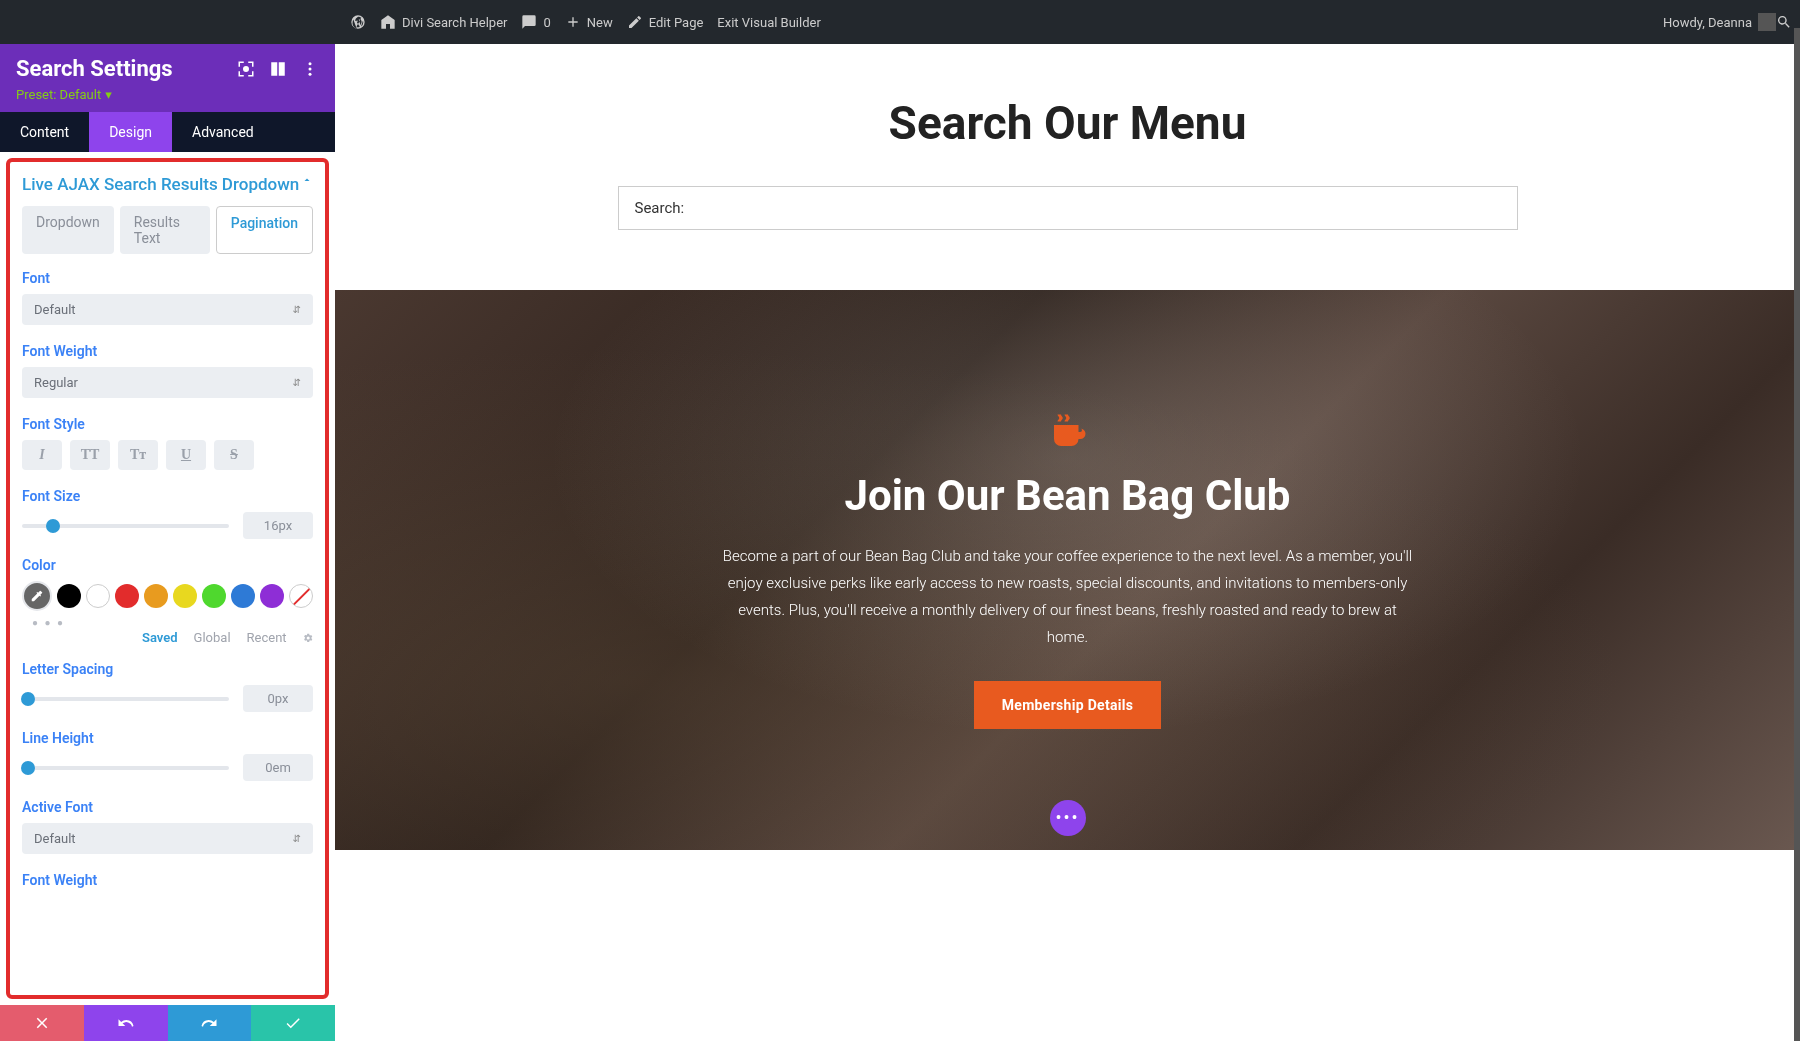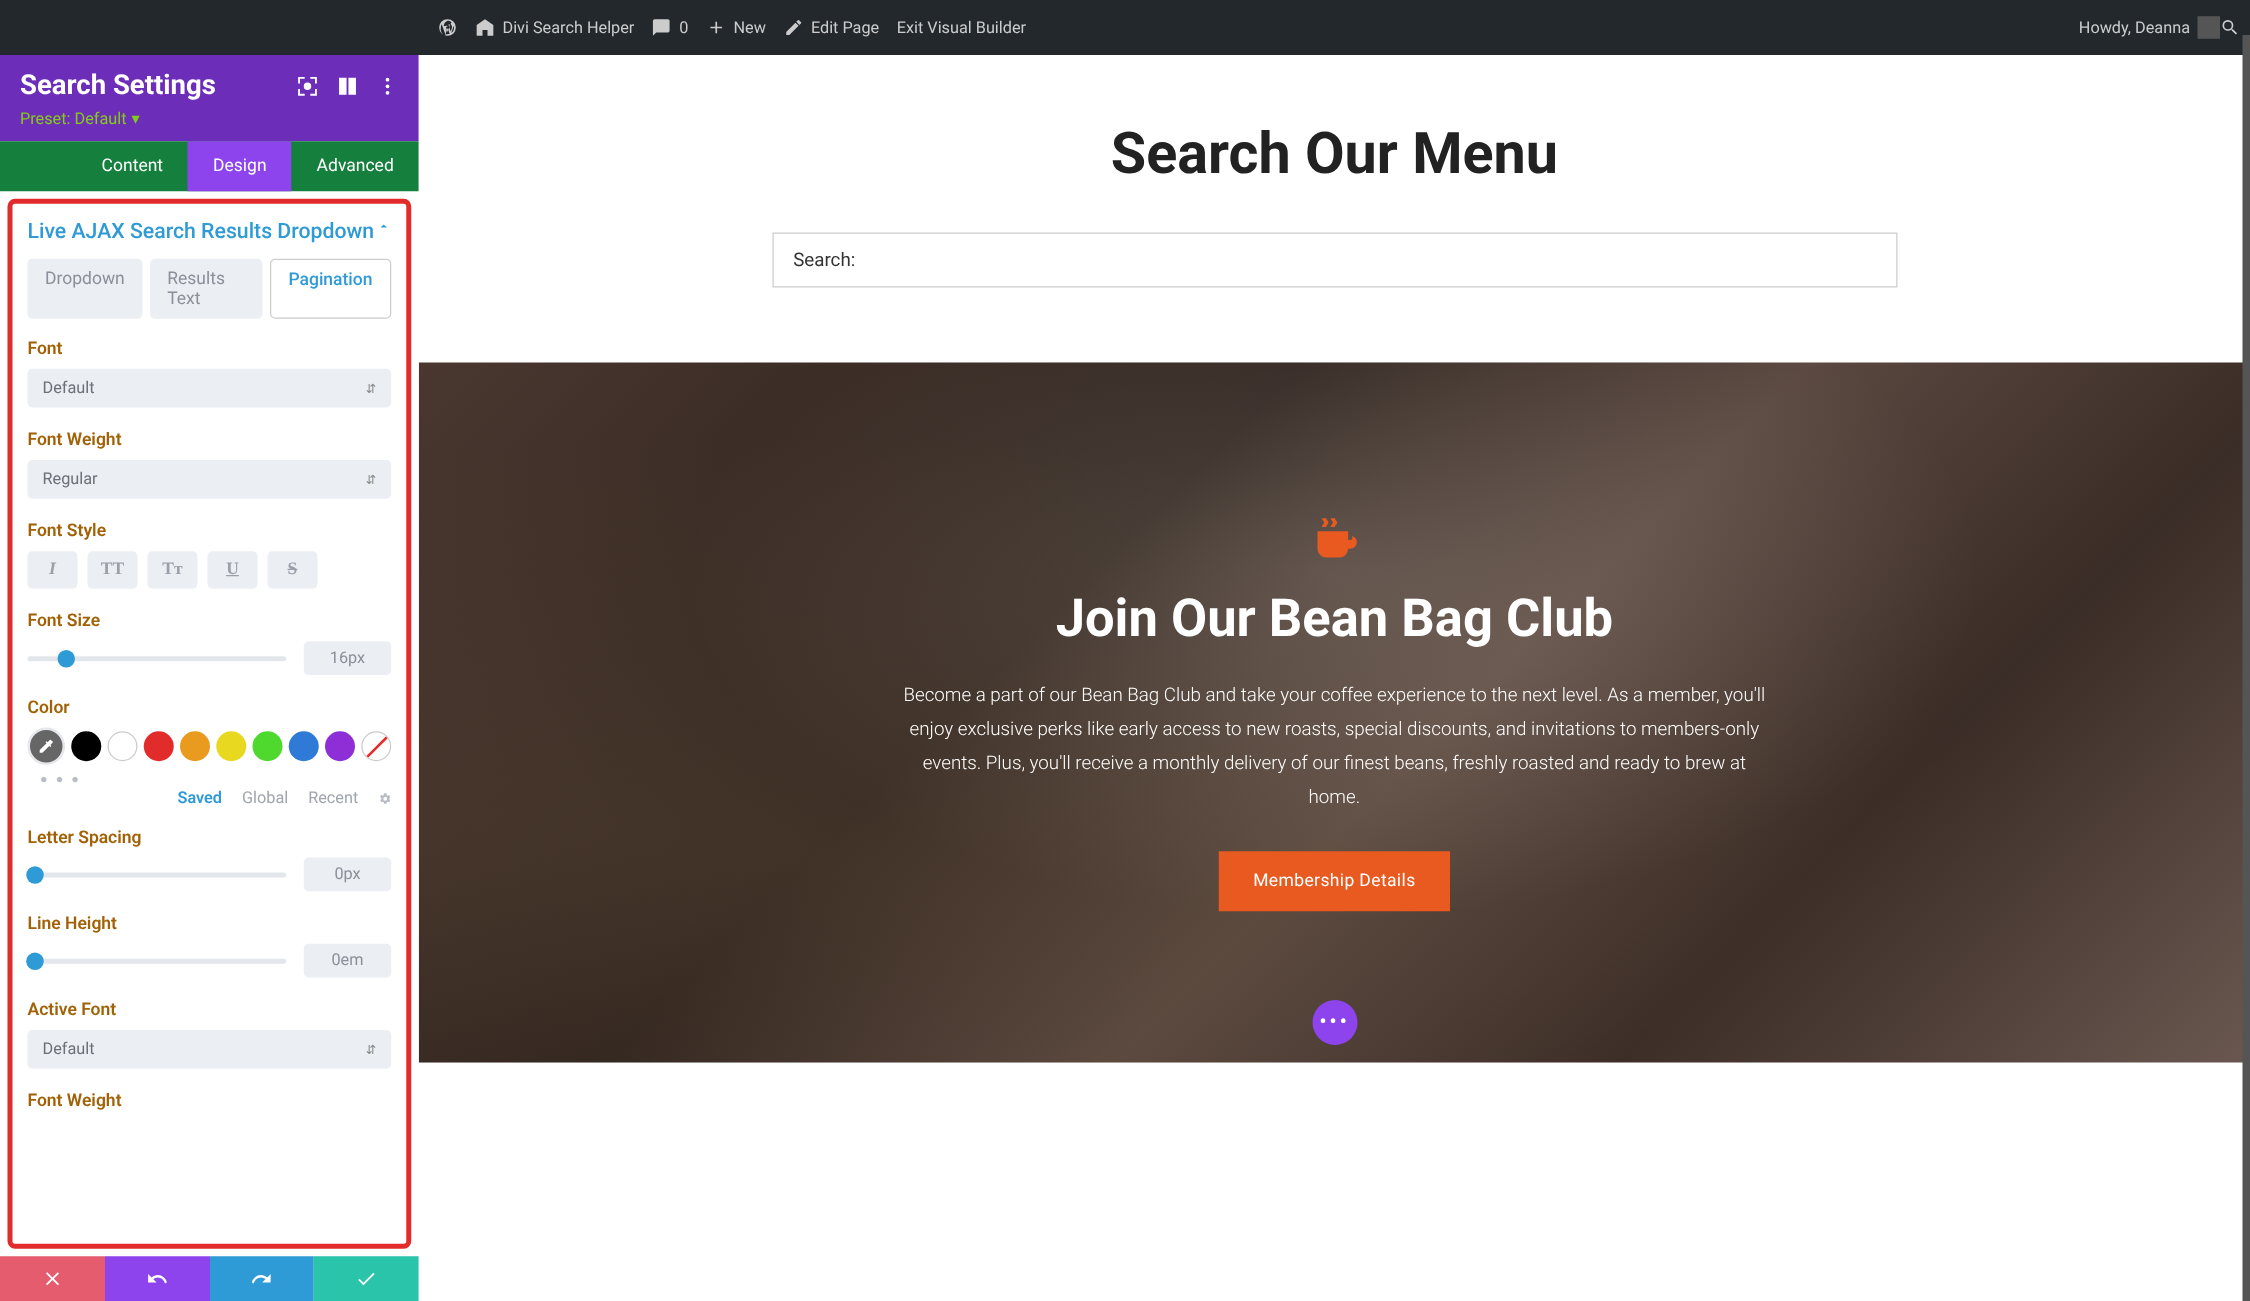--- a/index.html
+++ b/index.html
@@ -17,36 +17,36 @@
 
 .main-row { flex: 1; display: flex; min-height: 0; }
 
 
 .sidebar { width: 335px; display: flex; flex-direction: column; background: #fff; position: relative; }
 .sb-header { background: #6C2EB9; color: #fff; padding: 12px 16px 10px; }
 .sb-title-row { display: flex; align-items: center; }
 .sb-title { font-size: 22px; font-weight: 700; flex: 1; }
 .sb-icon { width: 18px; height: 18px; margin-left: 14px; cursor: pointer; fill: #fff; }
 .sb-preset { font-size: 13px; color: #84cc16; margin-top: 6px; display: flex; align-items: center; gap: 4px; }
-.sb-tabs { display: flex; background: #15803d; justify-content: flex-end; }
+.sb-tabs { display: flex; background: #0f172a; }
 .sb-tab { padding: 12px 20px; color: #fff; font-size: 14px; cursor: pointer; }
 .sb-tab.active { background: #8E44EC; }
 
 .sb-body { flex: 1; overflow-y: auto; border: 4px solid #E22C2C; border-radius: 6px; margin: 6px; padding: 12px 12px 6px; position: relative; }
 .sb-body::-webkit-scrollbar { width: 6px; }
 .sb-body::-webkit-scrollbar-thumb { background: #aaa; border-radius: 3px; }
 
 .section-title { color: #2E9AD6; font-size: 17px; font-weight: 500; margin-bottom: 12px; display: flex; align-items: flex-start; justify-content: space-between; }
 .section-title svg { width: 12px; height: 12px; fill: #2E9AD6; flex-shrink: 0; }
 
 .subtabs { display: flex; gap: 6px; margin-bottom: 16px; }
 .subtab { padding: 8px 14px; background: #EBEEF2; color: #8a8f99; border-radius: 4px; font-size: 14px; cursor: pointer; }
 .subtab.active { background: #fff; border: 1px solid #ccc; color: #2E9AD6; font-weight: 500; }
 
-.field-label { font-size: 14px; color: #a16207; font-weight: 600; margin-bottom: 8px; }
+.field-label { font-size: 14px; color: #3b82f6; font-weight: 600; margin-bottom: 8px; }
 .select-box { background: #EBEEF2; border-radius: 4px; padding: 8px 12px; font-size: 13px; color: #6a6f78; display: flex; justify-content: space-between; align-items: center; margin-bottom: 18px; cursor: pointer; }
 .select-caret { font-size: 10px; color: #888; }
 
 .style-row { display: flex; gap: 8px; margin-bottom: 18px; }
 .style-btn { width: 40px; height: 30px; background: #EBEEF2; border-radius: 4px; display: flex; align-items: center; justify-content: center; font-size: 14px; color: #9aa0aa; font-weight: 600; cursor: pointer; font-family: Georgia, serif; }
 
 .slider-row { display: flex; align-items: center; gap: 14px; margin-bottom: 18px; }
 .slider-track { flex: 1; height: 4px; background: #E3E6EB; border-radius: 2px; position: relative; cursor: pointer; }
 .slider-thumb { position: absolute; width: 14px; height: 14px; background: #2E9AD6; border-radius: 50%; top: 50%; transform: translate(-50%, -50%); }
 .slider-val { width: 70px; background: #EBEEF2; border-radius: 4px; padding: 6px 10px; font-size: 13px; color: #8a8f99; text-align: center; }
@@ -77,21 +77,21 @@
 .hero1 { padding: 52px 40px 60px; text-align: center; }
 .hero1 h1 { font-size: 46px; font-weight: 700; color: #222; margin-bottom: 36px; }
 .search-box { max-width: 900px; margin: 0 auto; border: 1px solid #ccc; padding: 12px 16px; text-align: left; font-size: 15px; color: #333; }
 
 .hero2 { position: relative; min-height: 560px; display: flex; flex-direction: column; align-items: center; justify-content: center; padding: 80px 40px; text-align: center; color: #fff; background: linear-gradient(135deg, #4a3830 0%, #2a1f1a 35%, #5a4840 55%, #3a2c26 75%, #6a5850 100%); overflow: hidden; }
 .hero2::before { content: ""; position: absolute; inset: 0; background: radial-gradient(ellipse at 50% 30%, rgba(200,190,180,0.25) 0%, transparent 50%), radial-gradient(ellipse at 20% 70%, rgba(100,80,60,0.4) 0%, transparent 60%); }
 .hero2 > * { position: relative; z-index: 1; }
 .coffee-icon { width: 42px; height: 42px; fill: #E85A1F; margin-bottom: 18px; }
 .hero2 h2 { font-size: 42px; font-weight: 700; margin-bottom: 23px; }
 .hero2 p { max-width: 700px; font-size: 15px; line-height: 1.8; margin-bottom: 30px; font-weight: 300; }
-.cta-btn { background: #E85A1F; color: #fff; padding: 16px 28px; font-size: 14px; font-weight: 400; border: none; cursor: pointer; letter-spacing: 0.3px; }
+.cta-btn { background: #E85A1F; color: #fff; padding: 16px 28px; font-size: 14px; font-weight: 700; border: none; cursor: pointer; letter-spacing: 0.3px; }
 .fab { position: absolute; bottom: 14px; left: 50%; transform: translateX(-50%); width: 36px; height: 36px; border-radius: 50%; background: #8E44EC; display: flex; align-items: center; justify-content: center; cursor: pointer; z-index: 2; }
 .fab-dots { color: #fff; font-size: 18px; letter-spacing: 2px; line-height: 0; }
 
 .scroll-edge { position: absolute; right: 0; top: 28px; bottom: 0; width: 6px; background: #555; }
 </style>
 </head>
 <body>
 
 <div class="admin-bar">
   <div class="admin-bar-left">

